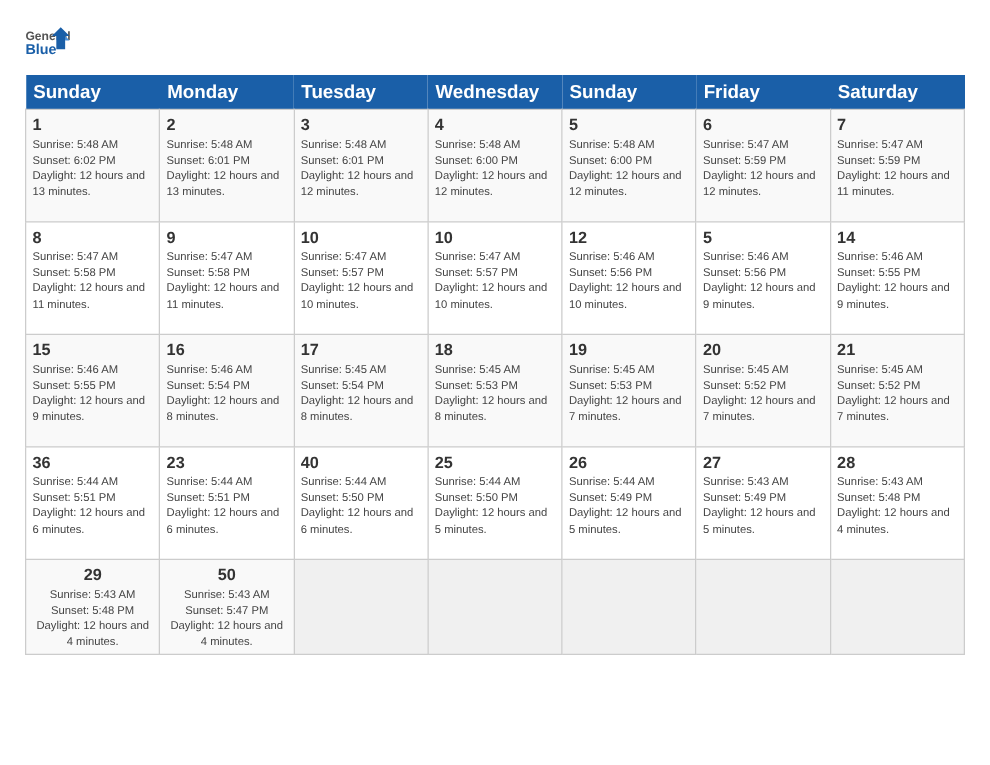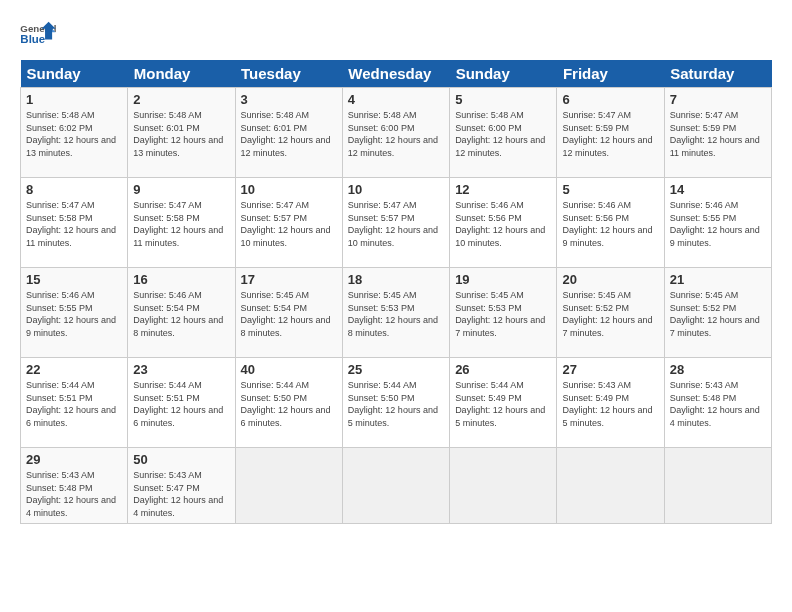--- a/index.html
+++ b/index.html
@@ -75,20 +75,21 @@
     .day-info {
       font-size: 9px;
       color: #444;
       line-height: 1.4;
     }
     .empty-cell {
       background: #f0f0f0 !important;
     }
     .last-row td {
       height: 70px;
+      text-align: center;
     }
   </style>
 </head>
 <body>
 
 <div class="header-logo">
   <div class="logo">
     <svg class="logo-icon" viewBox="0 0 40 34" xmlns="http://www.w3.org/2000/svg">
       <text x="0" y="14" font-size="11" fill="#555" font-family="Arial">General</text>
       <text x="0" y="26" font-size="13" fill="#1a5fa8" font-weight="bold" font-family="Arial">Blue</text>
@@ -156,21 +157,21 @@
         <td><span class="day-num">18</span>
         <span class="day-info">Sunrise: 5:45 AM<br>Sunset: 5:53 PM<br>Daylight: 12 hours and 8 minutes.</span></td>
         <td><span class="day-num">19</span>
         <span class="day-info">Sunrise: 5:45 AM<br>Sunset: 5:53 PM<br>Daylight: 12 hours and 7 minutes.</span></td>
         <td><span class="day-num">20</span>
         <span class="day-info">Sunrise: 5:45 AM<br>Sunset: 5:52 PM<br>Daylight: 12 hours and 7 minutes.</span></td>
         <td><span class="day-num">21</span>
         <span class="day-info">Sunrise: 5:45 AM<br>Sunset: 5:52 PM<br>Daylight: 12 hours and 7 minutes.</span></td>
       </tr>
       <tr>
-        <td><span class="day-num">22</span>
+        <td><span class="day-num">36</span>
         <span class="day-info">Sunrise: 5:44 AM<br>Sunset: 5:51 PM<br>Daylight: 12 hours and 6 minutes.</span></td>
         <td><span class="day-num">23</span>
         <span class="day-info">Sunrise: 5:44 AM<br>Sunset: 5:51 PM<br>Daylight: 12 hours and 6 minutes.</span></td>
         <td><span class="day-num">40</span>
         <span class="day-info">Sunrise: 5:44 AM<br>Sunset: 5:50 PM<br>Daylight: 12 hours and 6 minutes.</span></td>
         <td><span class="day-num">25</span>
         <span class="day-info">Sunrise: 5:44 AM<br>Sunset: 5:50 PM<br>Daylight: 12 hours and 5 minutes.</span></td>
         <td><span class="day-num">26</span>
         <span class="day-info">Sunrise: 5:44 AM<br>Sunset: 5:49 PM<br>Daylight: 12 hours and 5 minutes.</span></td>
         <td><span class="day-num">27</span>

